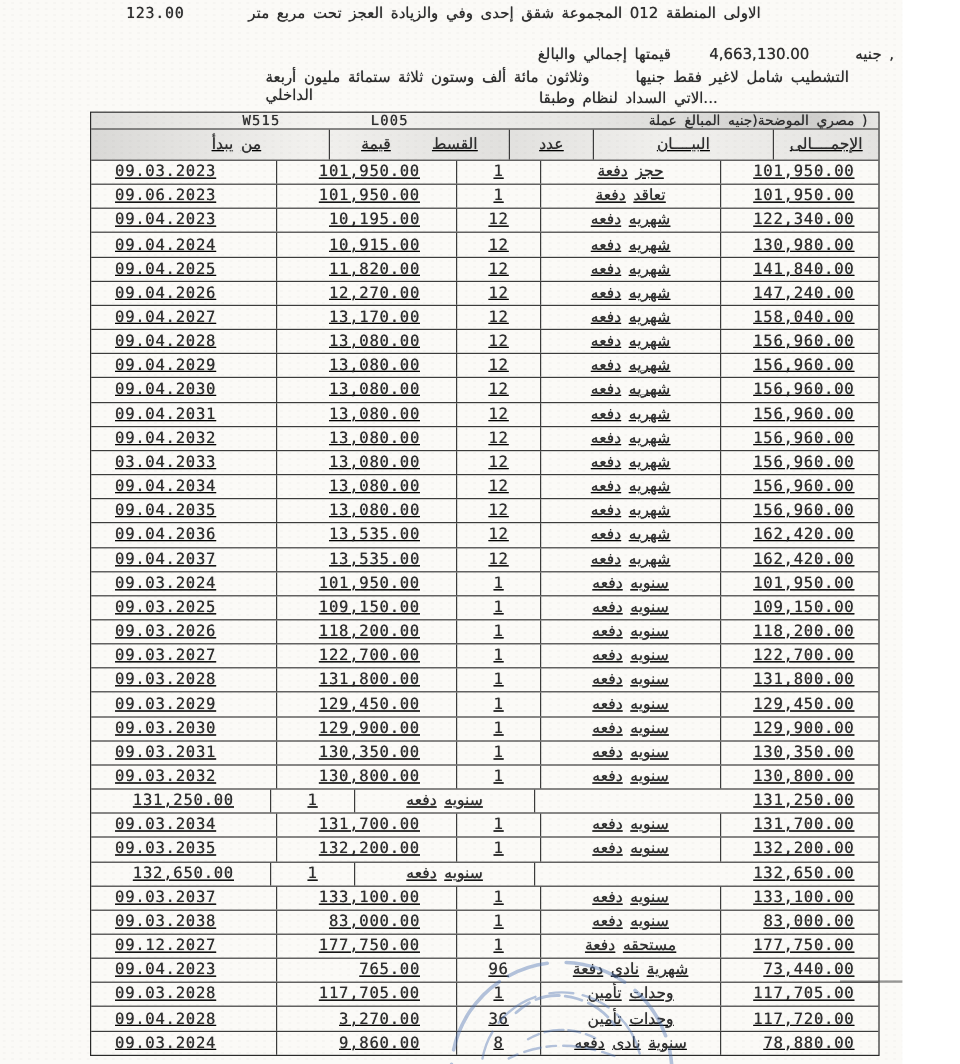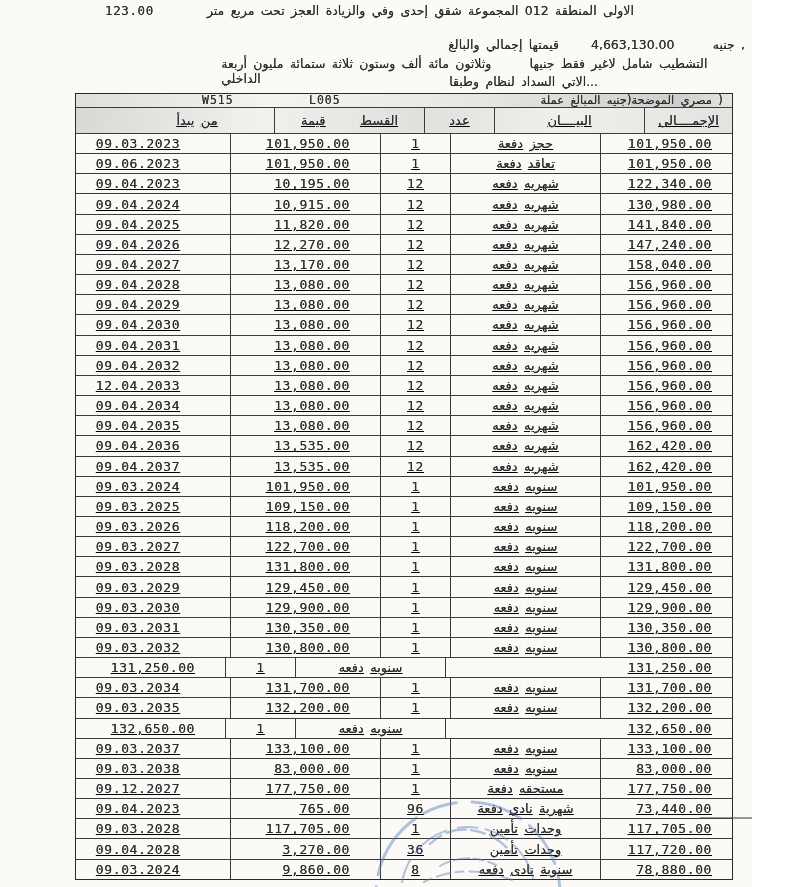--- a/index.html
+++ b/index.html
@@ -216,21 +216,21 @@
           <div class="cell c-date num ink">09.04.2032</div>
           <div class="cell c-inst num ink">13,080.00</div>
           <div class="cell c-cnt num ink">12</div>
           <div class="cell c-desc ar ar-visual ink">
             <span class="w">دفعه</span>
             <span class="w">شهريه</span>
           </div>
           <div class="cell c-tot num ink">156,960.00</div>
         </div>
         <div class="trow">
-          <div class="cell c-date num ink">12.04.2033</div>
+          <div class="cell c-date num ink">03.04.2033</div>
           <div class="cell c-inst num ink">13,080.00</div>
           <div class="cell c-cnt num ink">12</div>
           <div class="cell c-desc ar ar-visual ink">
             <span class="w">دفعه</span>
             <span class="w">شهريه</span>
           </div>
           <div class="cell c-tot num ink">156,960.00</div>
         </div>
         <div class="trow">
           <div class="cell c-date num ink">09.04.2034</div>

